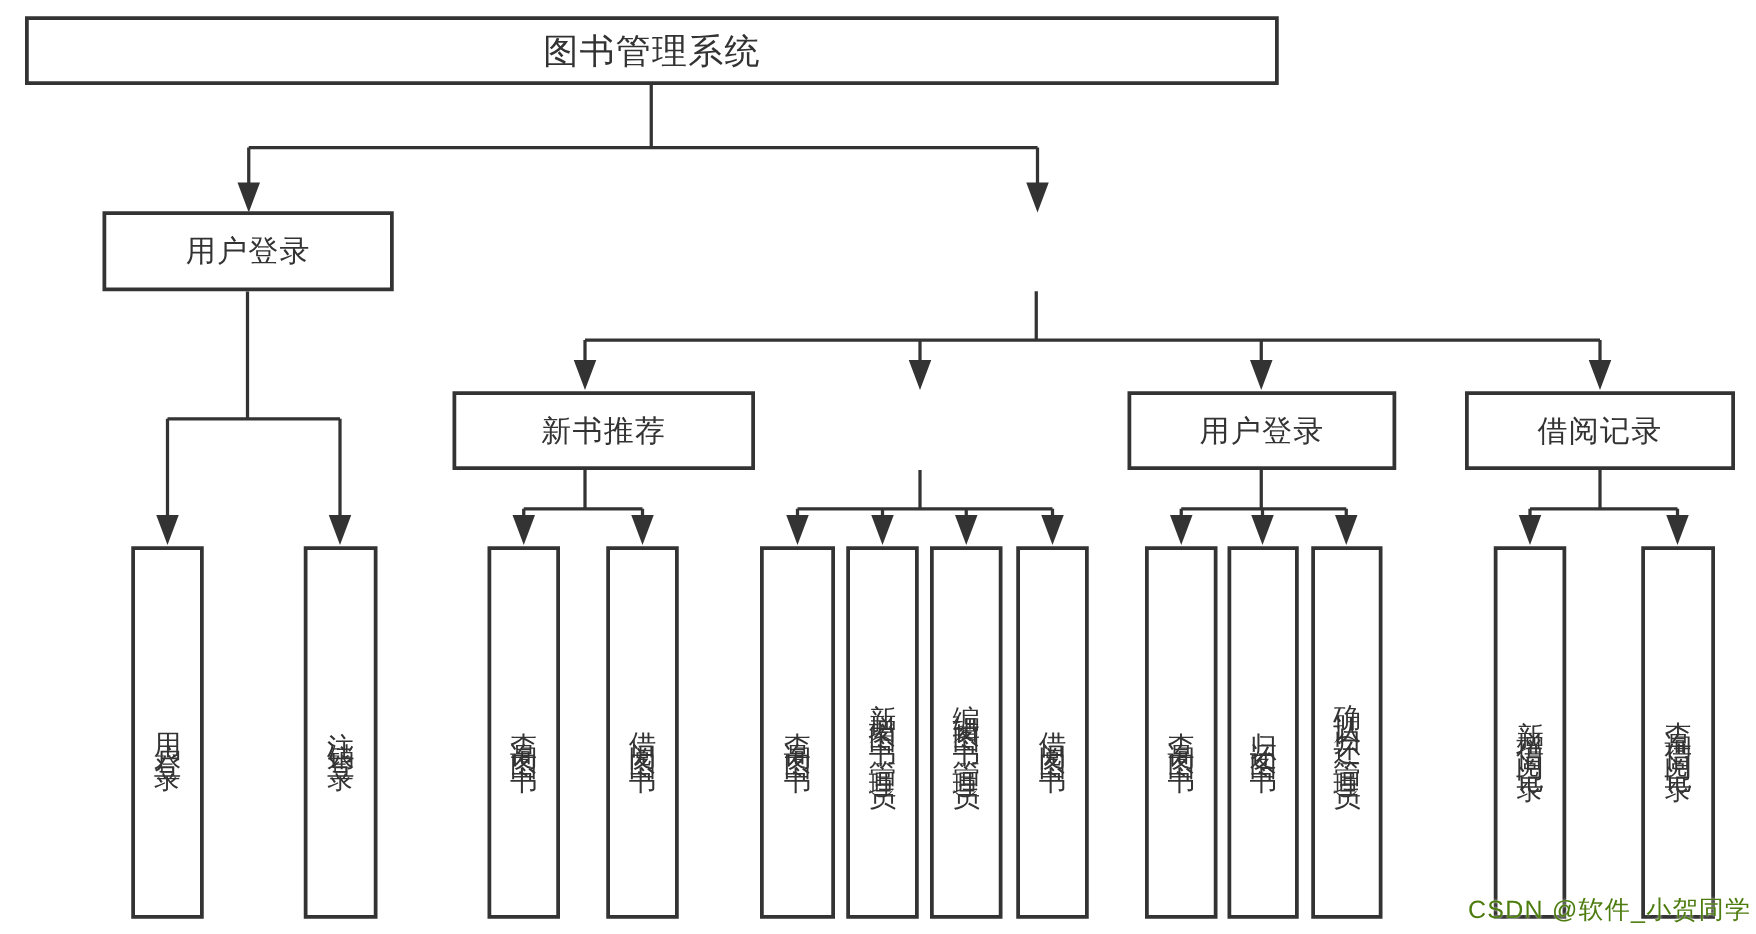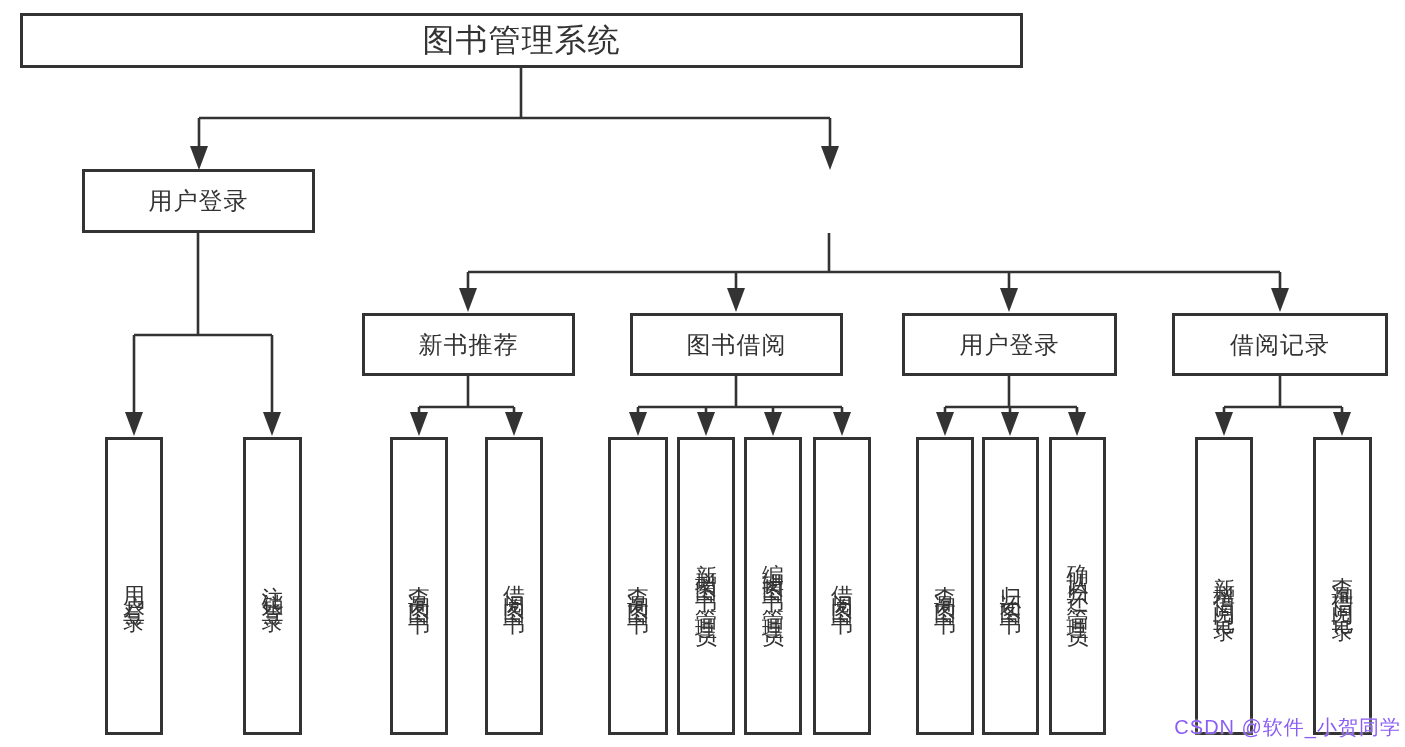--- a/index.html
+++ b/index.html
@@ -6,27 +6,27 @@
   #stage{
     position:relative;width:1405px;height:747px;background:#ffffff;overflow:hidden;
     font-family:"Liberation Sans","DejaVu Sans",sans-serif;color:#333333;
   }
   #connectors{position:absolute;left:0;top:0;width:1405px;height:747px;}
   .box{
     position:absolute;box-sizing:border-box;border:3px solid #333333;background:#ffffff;
     display:flex;align-items:center;justify-content:center;
   }
   .hbox{font-size:24px;letter-spacing:1px;}
-  .root{font-size:32px;}
+  .root{font-size:28px;}
   .vbox span{
     writing-mode:vertical-rl;text-orientation:upright;
     font-size:22px;letter-spacing:9px;line-height:1;white-space:nowrap;
   }
   .watermark{
-    position:absolute;right:4px;bottom:6px;font-size:20px;color:#8b5cf6;
+    position:absolute;right:4px;bottom:6px;font-size:20px;color:#4d7c0f;
     letter-spacing:1px;text-shadow:0 0 2px #ffffff;z-index:5;
   }
 </style>
 </head>
 <body>
 
 <div id="stage">
 
   <svg id="connectors" viewBox="0 0 1405 747" xmlns="http://www.w3.org/2000/svg">
     <g stroke="#333333" stroke-width="2.6" fill="none">
@@ -62,25 +62,22 @@
   </svg>
 
   <div class="box hbox root" style="left:20px;top:13px;width:1003px;height:55px;">
     <span>图书管理系统</span>
   </div>
 
   <div class="box hbox" style="left:82px;top:169px;width:233px;height:64px;">
     <span>用户登录</span>
   </div>
 
-  <div class="box hbox" style="left:362px;top:313px;width:213px;height:63px;">
+  <div class="box hbox" style="left:362px;top:313px;width:242px;height:63px;">
     <span>新书推荐</span>
-  </div>
-  <div class="box hbox" style="left:630px;top:313px;width:213px;height:63px;">
-    <span>图书借阅</span>
   </div>
   <div class="box hbox" style="left:902px;top:313px;width:215px;height:63px;">
     <span>用户登录</span>
   </div>
   <div class="box hbox" style="left:1172px;top:313px;width:216px;height:63px;">
     <span>借阅记录</span>
   </div>
 
   <div class="box vbox" style="left:105px;top:437px;width:58px;height:298px;">
     <span>用户登录</span>

